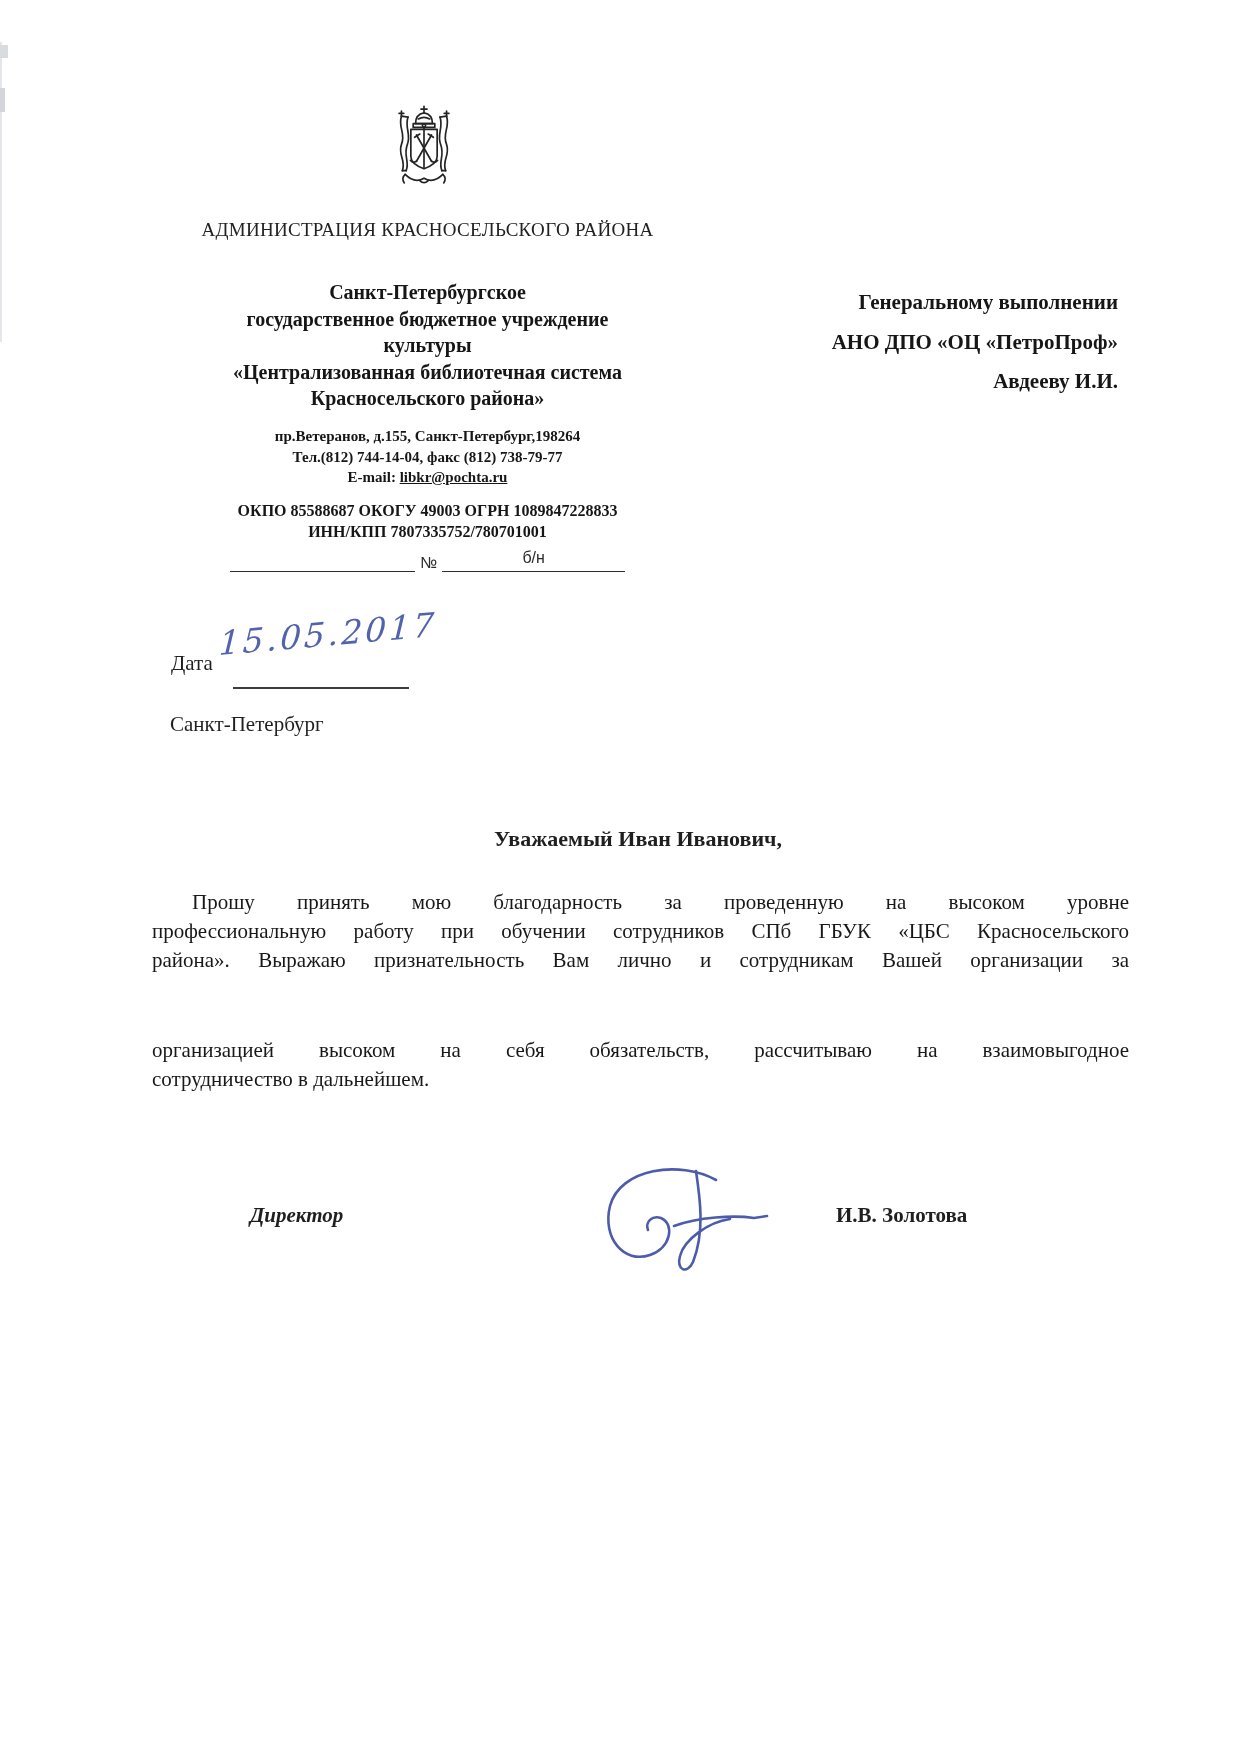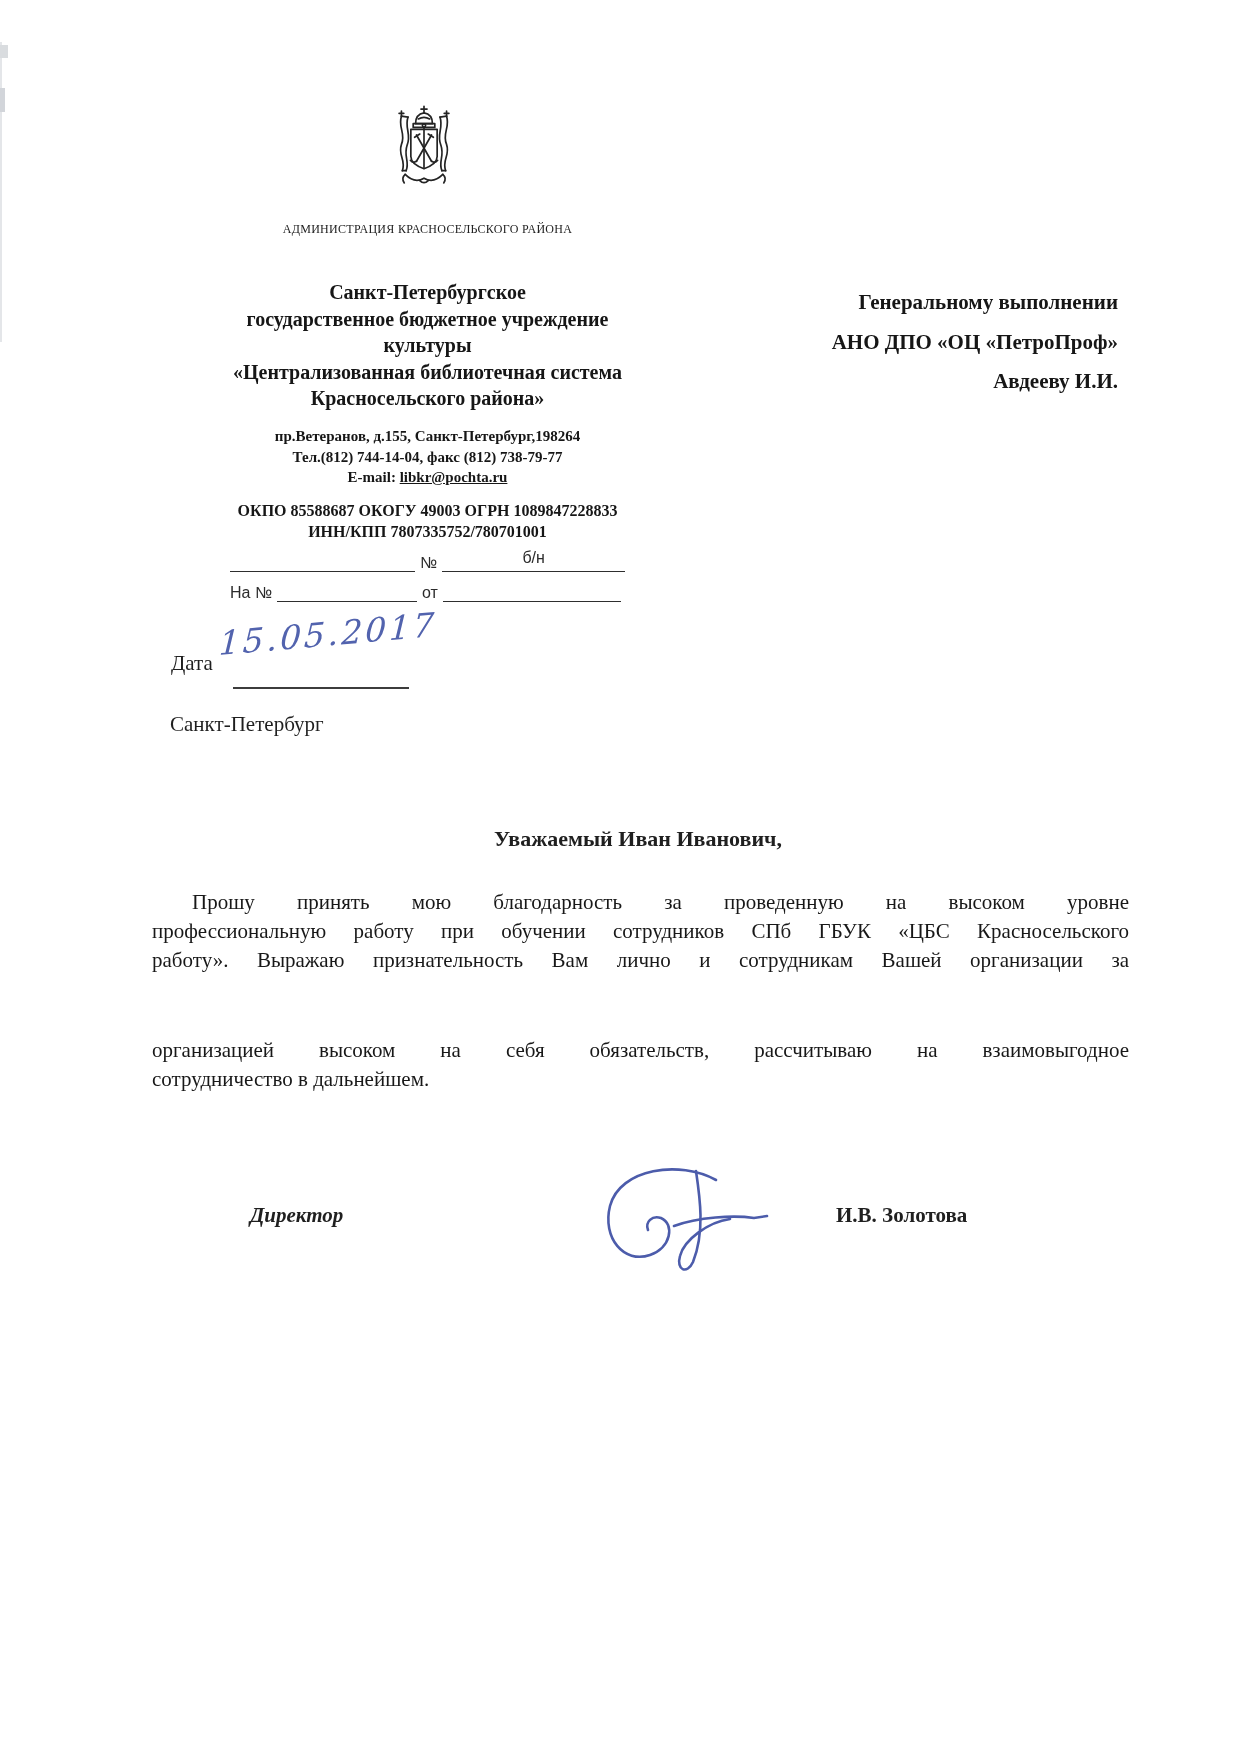--- a/index.html
+++ b/index.html
@@ -10,21 +10,21 @@
   }
   .abs{position:absolute;}
   
   .edge-line{left:0;top:42px;width:2px;height:300px;background:#e4e6e9;}
   .edge-mark1{left:0;top:45px;width:8px;height:13px;background:#d9dcdf;}
   .edge-mark2{left:0;top:88px;width:5px;height:24px;background:#d2d5da;}
 
   
   .col-left{left:155px;width:545px;text-align:center;}
   .crest{left:377px;top:104px;width:94px;height:92px;}
-  .admin{top:218px;font-size:12px;line-height:23px;letter-spacing:.3px;color:#222;}
+  .admin{top:218px;font-size:19px;line-height:23px;letter-spacing:.3px;color:#222;}
   .orgname{top:279px;font-weight:bold;font-size:20px;line-height:26.5px;color:#161616;}
   .addr{top:426px;font-weight:bold;font-size:15px;line-height:20.5px;color:#161616;}
   .addr .mail-link{text-decoration:underline;}
   .codes{top:500px;font-weight:bold;font-size:16px;line-height:21px;color:#161616;}
 
   
   .refs{left:230px;top:549px;width:402px;font-family:"Liberation Sans",sans-serif;font-size:16px;color:#2b2b2b;}
   .ref-row{display:flex;align-items:flex-end;height:23px;margin-bottom:7px;}
   .u{border-bottom:1.6px solid #2e2e2e;display:inline-block;height:100%;box-sizing:border-box;}
   .u.center{text-align:center;}
@@ -127,46 +127,40 @@
   <div>ОКПО 85588687 ОКОГУ 49003 ОГРН 1089847228833</div>
   <div>ИНН/КПП 7807335752/780701001</div>
 </div>
 
 <div class="abs refs">
   <div class="ref-row">
     <span class="u" style="width:185px;"></span>
     <span class="ref-label">№</span>
     <span class="u center" style="width:183px;">б/н</span>
   </div>
-  <div class="ref-row">
-    <span class="ref-label first">На №</span>
-    <span class="u" style="width:140px;"></span>
-    <span class="ref-label">от</span>
-    <span class="u" style="width:178px;"></span>
-  </div>
 </div>
 
 <div class="abs addressee">
   <div>Генеральному выполнении</div>
   <div>АНО ДПО «ОЦ «ПетроПроф»</div>
   <div>Авдееву И.И.</div>
 </div>
 
 <div class="abs date-label">Дата</div>
 <div class="abs date-underline"></div>
 <div class="abs date-hand" style="color:#5263ae;">15.05.2017</div>
 
 <div class="abs city">Санкт-Петербург</div>
 
 <div class="abs salutation">Уважаемый Иван Иванович,</div>
 
 <div class="abs para p1">
   <div class="jline indent">Прошу принять мою благодарность за проведенную на высоком уровне</div>
   <div class="jline">профессиональную работу при обучении сотрудников СПб ГБУК «ЦБС Красносельского</div>
-  <div class="jline">работу». Выражаю признательность Вам лично и сотрудникам Вашей организации за</div>
+  <div class="jline">района». Выражаю признательность Вам лично и сотрудникам Вашей организации за</div>
 </div>
 
 <div class="abs para p2">
   <div class="jline">организацией высоком на себя обязательств, рассчитываю на взаимовыгодное</div>
   <div class="lline">сотрудничество в дальнейшем.</div>
 </div>
 
 <div class="abs sig-title">Директор</div>
 
 <div class="abs sig-img">

